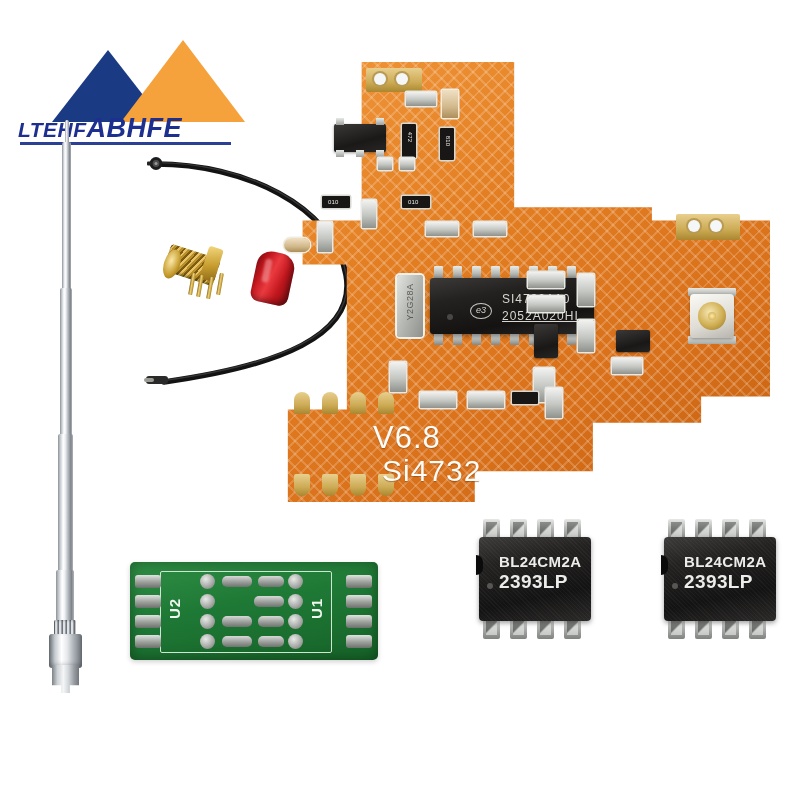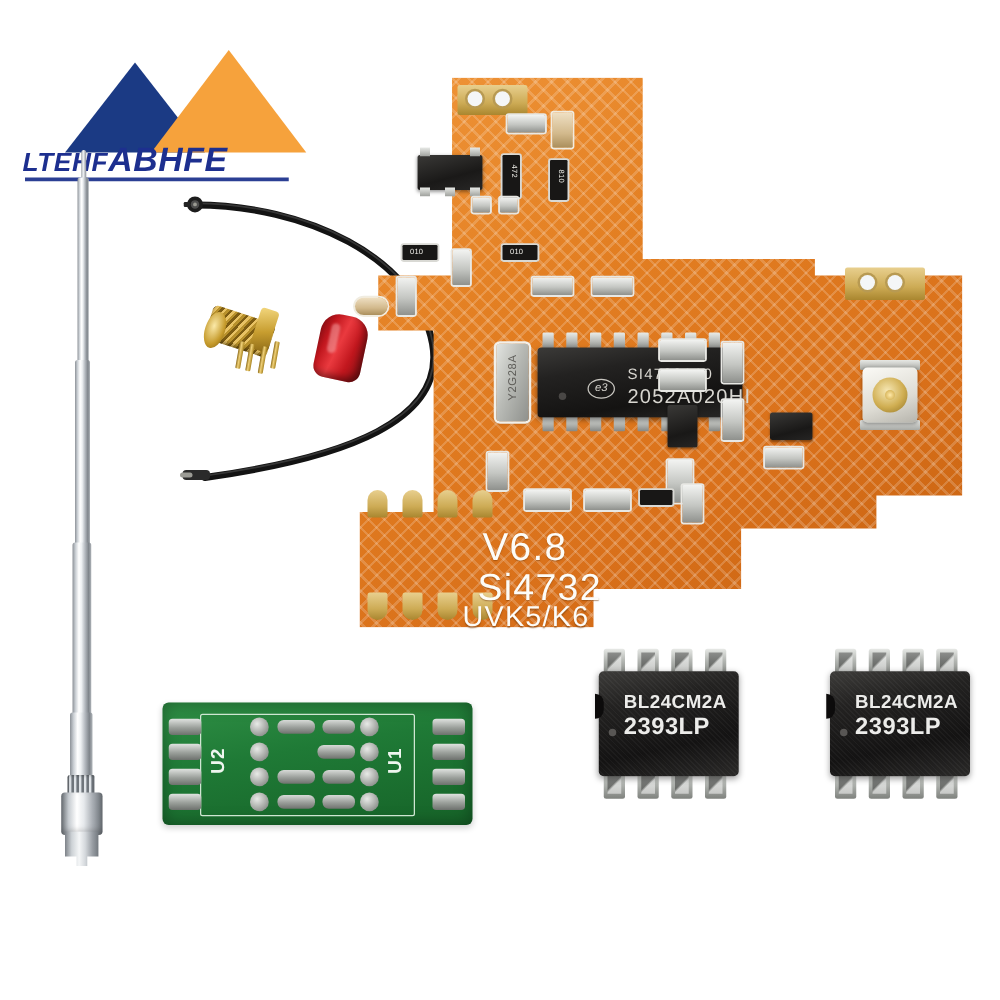--- a/index.html
+++ b/index.html
@@ -104,21 +104,21 @@
      font-family:"Liberation Sans", sans-serif;letter-spacing:.2px;}
 
   
   #si4732-ic{position:absolute;left:152px;top:216px;width:164px;height:56px;
      border-radius:3px;
      background:linear-gradient(170deg,#3b3a38 0%,#232221 30%,#141312 70%,#2a2928 100%);
      box-shadow:0 2px 4px rgba(0,0,0,.45);}
   #si4732-ic .chip-txt{position:absolute;color:#d8d6d0;
      font-family:"Liberation Sans", sans-serif;letter-spacing:1px;white-space:nowrap;}
   #si4732-line1{left:72px;top:14px;font-size:12px;}
-  #si4732-line2{left:72px;top:31px;font-size:16px;}
+  #si4732-line2{left:72px;top:31px;font-size:12px;text-decoration:underline;}
   #si4732-e3{position:absolute;left:40px;top:25px;width:20px;height:14px;
      border:1.4px solid #c9c7c1;border-radius:50%;color:#d8d6d0;font-size:9px;
      text-align:center;line-height:12px;font-style:italic;}
   #si4732-dot{position:absolute;left:17px;top:36px;width:6px;height:6px;border-radius:50%;
      background:#494745;}
   .ic-pin{position:absolute;width:9px;height:13px;border-radius:1px;
      background:linear-gradient(180deg,#e9ebe8,#b9bbb7 55%,#858784);}
 
   
   #crystal{position:absolute;left:119px;top:213px;width:26px;height:62px;border-radius:3px;
@@ -145,21 +145,21 @@
      background:linear-gradient(180deg,#e8eae7,#9fa19d);}
 
   
   .sot-small{position:absolute;border-radius:2px;
      background:linear-gradient(165deg,#3a3937,#191817 65%,#262524);
      box-shadow:0 1px 2px rgba(0,0,0,.4);}
 
   
   .silk{position:absolute;color:#fdfcf8;font-family:"Liberation Sans", sans-serif;
      text-shadow:0 1px 1px rgba(120,60,10,.55);white-space:nowrap;}
-  #silk-version{left:108px;top:358px;font-size:31px;letter-spacing:1px;}
+  #silk-version{left:95px;top:358px;font-size:31px;letter-spacing:1px;}
   #silk-chip{left:104px;top:392px;font-size:30px;letter-spacing:1px;}
   #silk-model{left:92px;top:418px;font-size:23px;letter-spacing:1px;}
 
   
   #green-adapter{position:absolute;left:130px;top:562px;width:248px;height:98px;}
   #green-body{position:absolute;left:0;top:0;width:248px;height:98px;border-radius:5px;
      background:linear-gradient(170deg,#2f8f45 0%,#1f7a36 40%,#166328 100%);
      box-shadow:inset 0 0 14px rgba(0,0,0,.35),0 2px 5px rgba(0,0,0,.18);}
   #green-outline{position:absolute;left:30px;top:9px;width:170px;height:80px;
      border:1.5px solid #cfe6d2;border-radius:2px;}
@@ -342,21 +342,20 @@
     </div>
 
     <div class="smd-silver" style="left:112px;top:300px;width:16px;height:30px;"></div>
     <div class="smd-silver" style="left:142px;top:330px;width:36px;height:16px;"></div>
     <div class="smd-silver" style="left:190px;top:330px;width:36px;height:16px;"></div>
     <div class="smd-black" style="left:234px;top:330px;width:26px;height:12px;"></div>
     <div class="smd-silver" style="left:268px;top:326px;width:16px;height:30px;"></div>
 
     <div class="silk" id="silk-version">V6.8</div>
     <div class="silk" id="silk-chip">Si4732</div>
-    <div class="silk" id="silk-model">UVK5/K6</div>
   </div>
 
   <div id="green-adapter">
     <div id="green-body"></div>
     <div id="green-outline"></div>
 
     <div class="edge-pad" style="left:5px;top:13px;width:26px;"></div>
     <div class="edge-pad" style="left:5px;top:33px;width:26px;"></div>
     <div class="edge-pad" style="left:5px;top:53px;width:26px;"></div>
     <div class="edge-pad" style="left:5px;top:73px;width:26px;"></div>

